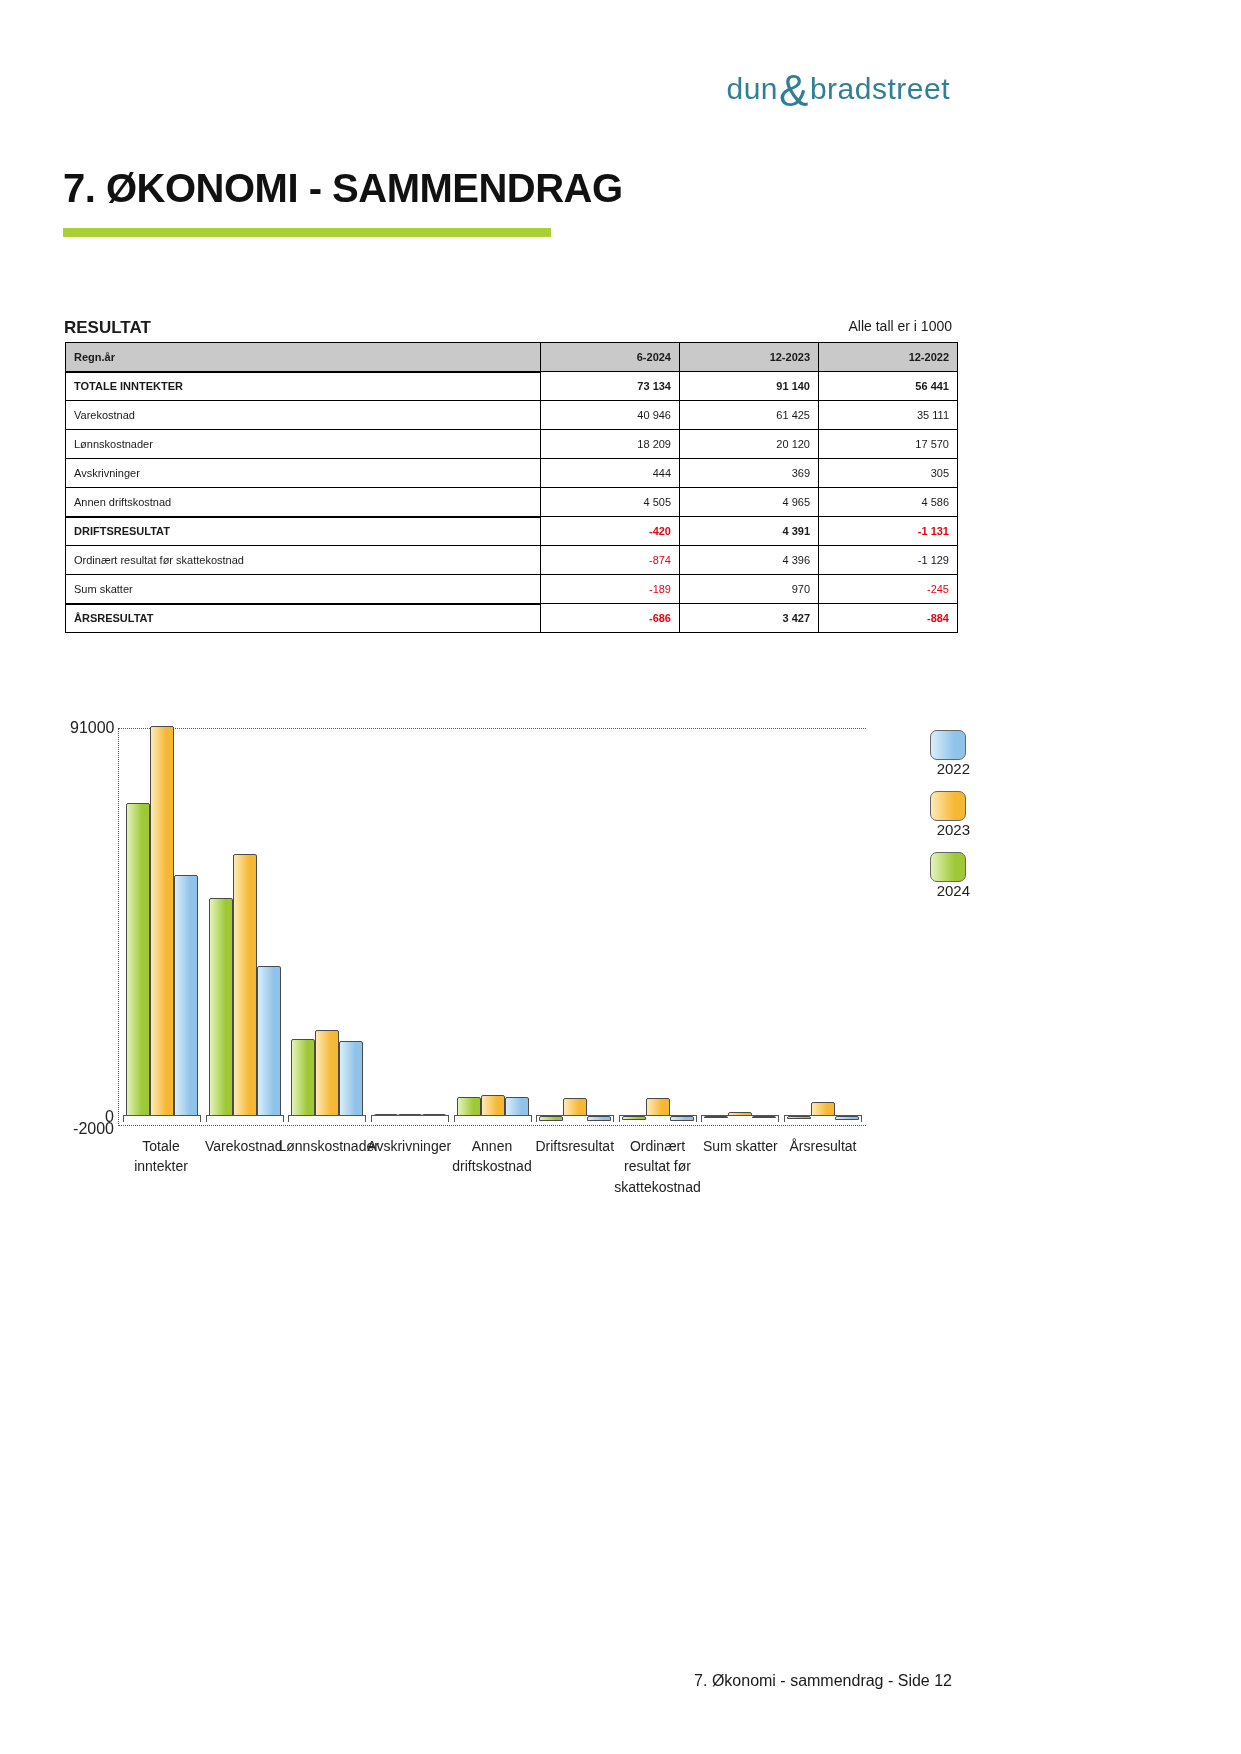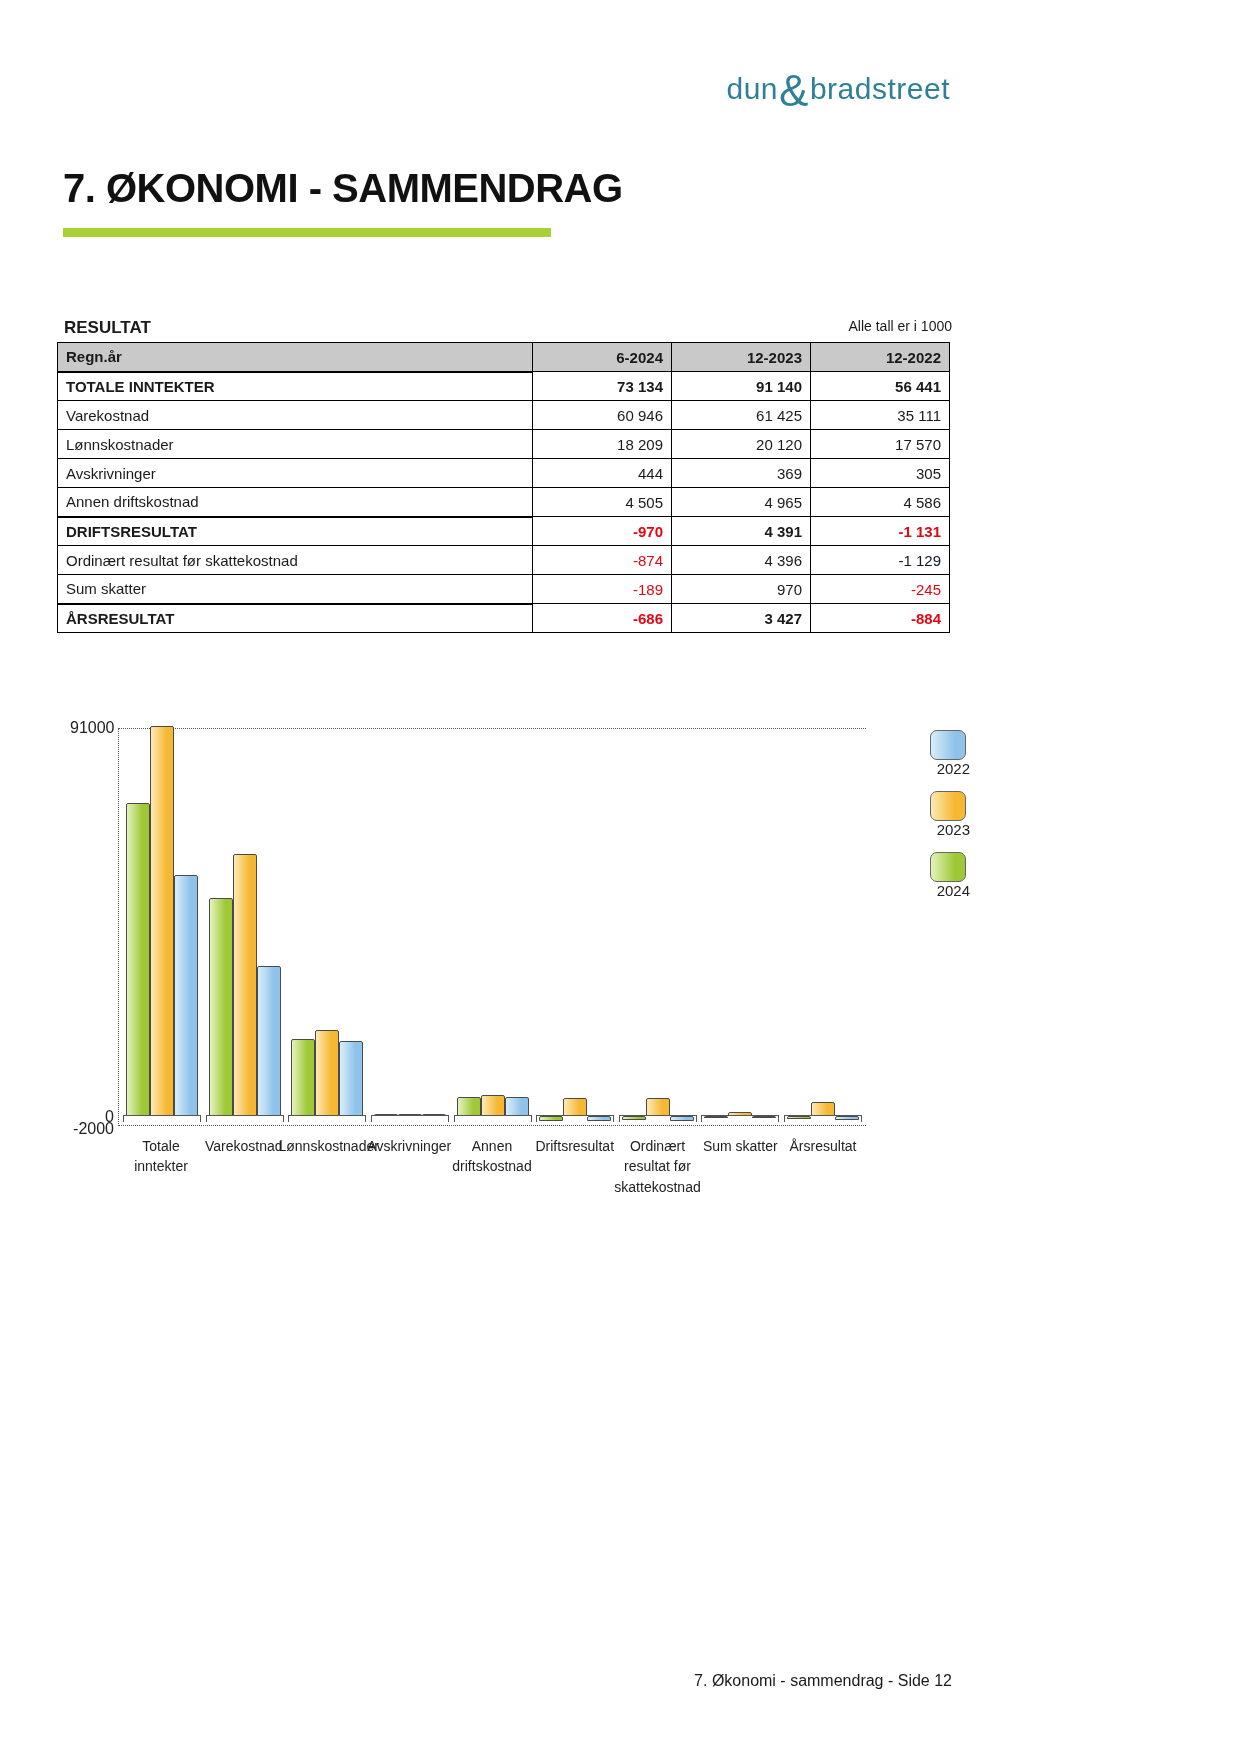--- a/index.html
+++ b/index.html
@@ -16,22 +16,22 @@
   .page-title { position:absolute; left:63px; top:166px; font-size:40px; font-weight:bold;
                 letter-spacing:-0.5px; color:#111; }
   .accent-bar { position:absolute; left:63px; top:228px; width:488px; height:9px; }
 
   .assessment { position:absolute; left:500px; top:286px; width:452px; text-align:right;
                 font-size:20px; font-weight:bold; color:#111; }
   .section-label { position:absolute; left:64px; top:318px; font-size:17px; font-weight:bold; }
   .units-note { position:absolute; left:652px; top:318px; width:300px; text-align:right; font-size:14px; }
 
   
-  .fin-table { position:absolute; left:57px; top:342px; width:892px; border-collapse:collapse;
-               font-size:15px; table-layout:fixed; }
+  .fin-table { position:absolute; left:65px; top:342px; width:892px; border-collapse:collapse;
+               font-size:11px; table-layout:fixed; }
   .fin-table th, .fin-table td { border:1px solid #000; padding:3px 8px; height:29px; overflow:hidden; }
   .fin-table thead th { background:#c9c9c9; text-align:left; font-weight:bold; }
   .fin-table th.num, .fin-table td.num { text-align:right; }
   .fin-table tr.bold-row td { font-weight:bold; }
   .fin-table tr.bold-row td:first-child { border-top-width:2px; }
   .fin-table td.neg { }
 
   
   .chart { position:absolute; left:70px; top:718px; width:900px; height:520px; }
   .chart-plot { position:absolute; left:48px; top:10px; width:748px; height:398px;
@@ -93,21 +93,21 @@
     </thead>
     <tbody>
         <tr class="bold-row">
           <td>TOTALE INNTEKTER</td>
           <td class="num">73 134</td>
           <td class="num">91 140</td>
           <td class="num">56 441</td>
         </tr>
         <tr>
           <td>Varekostnad</td>
-          <td class="num">60 946</td>
+          <td class="num">40 946</td>
           <td class="num">61 425</td>
           <td class="num">35 111</td>
         </tr>
         <tr>
           <td>Lønnskostnader</td>
           <td class="num">18 209</td>
           <td class="num">20 120</td>
           <td class="num">17 570</td>
         </tr>
         <tr>
@@ -117,21 +117,21 @@
           <td class="num">305</td>
         </tr>
         <tr>
           <td>Annen driftskostnad</td>
           <td class="num">4 505</td>
           <td class="num">4 965</td>
           <td class="num">4 586</td>
         </tr>
         <tr class="bold-row">
           <td>DRIFTSRESULTAT</td>
-          <td class="num neg" style="color: rgb(227, 6, 19);">-970</td>
+          <td class="num neg" style="color: rgb(227, 6, 19);">-420</td>
           <td class="num">4 391</td>
           <td class="num neg" style="color: rgb(227, 6, 19); border-radius: 10px;">-1 131</td>
         </tr>
         <tr>
           <td>Ordinært resultat før skattekostnad</td>
           <td class="num neg" style="color: rgb(227, 6, 19);">-874</td>
           <td class="num">4 396</td>
           <td class="num neg" style="color: #0f172a;">-1 129</td>
         </tr>
         <tr>

